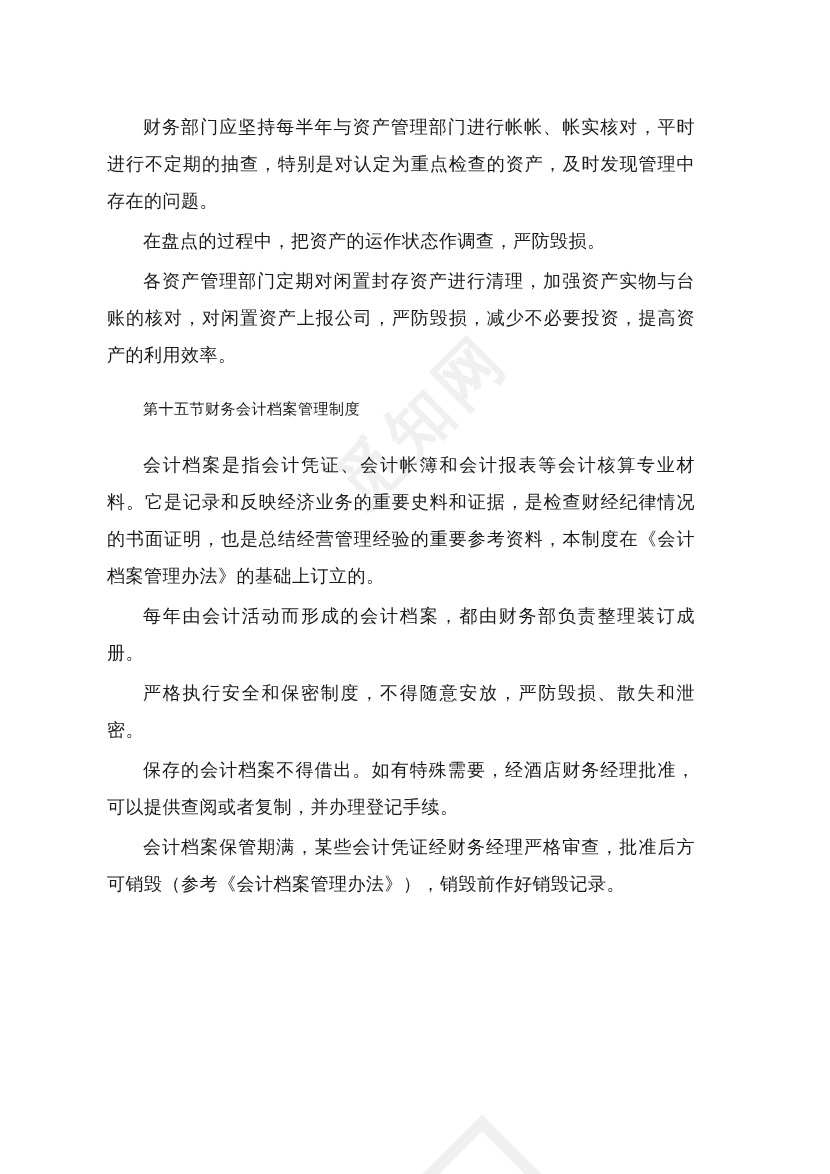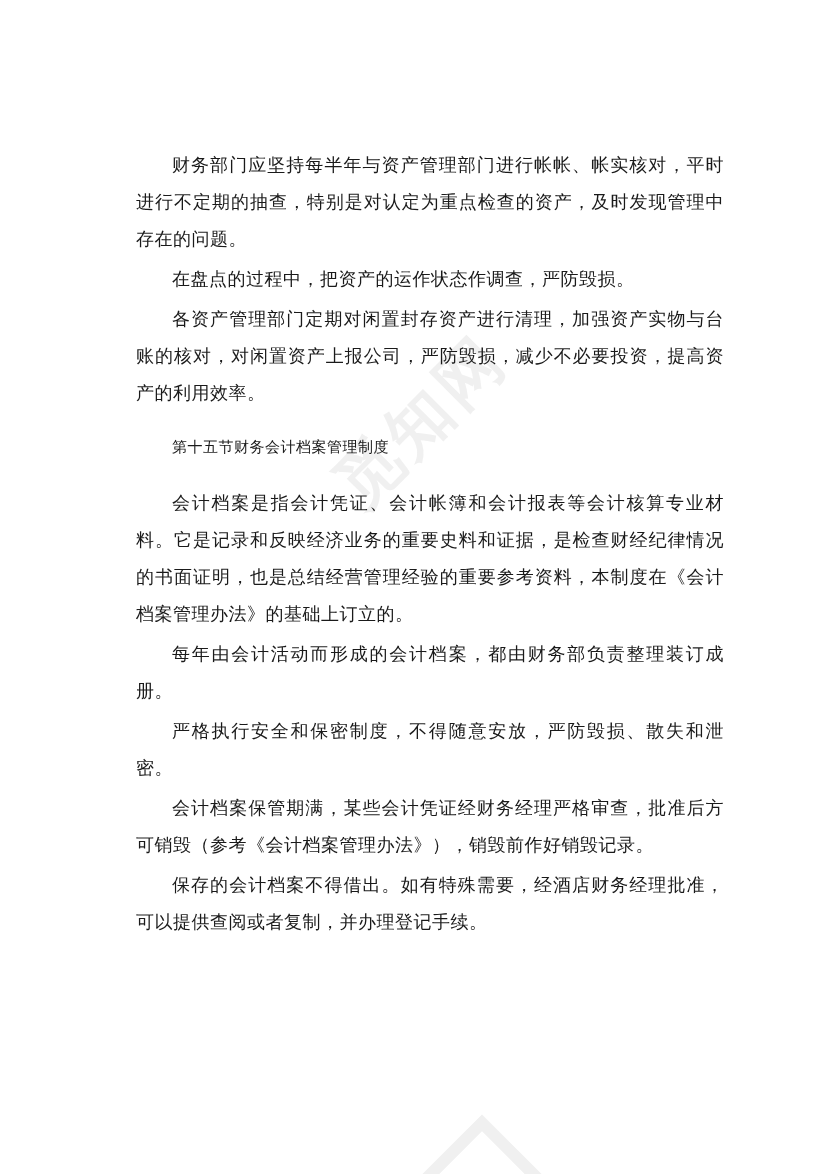--- a/index.html
+++ b/index.html
@@ -17,24 +17,23 @@
     }
     .page {
       position: absolute;
       left: 0; top: 0;
       width: 830px;
       height: 1174px;
       background: #ffffff;
     }
     .content {
       position: absolute;
-      left: 136px;
+      left: 107px;
       top: 108px;
       width: 588px;
-      margin-top: 38px;
     }
     .para {
       margin: 0 0 0 0;
       font-size: 18px;
       line-height: 37px;
       text-indent: 36px;
       text-align: justify;
       letter-spacing: 0.5px;
       padding-bottom: 3px;
     }
@@ -90,17 +89,17 @@
   </div>
 
   <div class="content">
     <p class="para">财务部门应坚持每半年与资产管理部门进行帐帐、帐实核对，平时进行不定期的抽查，特别是对认定为重点检查的资产，及时发现管理中存在的问题。</p>
     <p class="para">在盘点的过程中，把资产的运作状态作调查，严防毁损。</p>
     <p class="para">各资产管理部门定期对闲置封存资产进行清理，加强资产实物与台账的核对，对闲置资产上报公司，严防毁损，减少不必要投资，提高资产的利用效率。</p>
     <p class="heading">第十五节财务会计档案管理制度</p>
     <p class="para">会计档案是指会计凭证、会计帐簿和会计报表等会计核算专业材料。它是记录和反映经济业务的重要史料和证据，是检查财经纪律情况的书面证明，也是总结经营管理经验的重要参考资料，本制度在《会计档案管理办法》的基础上订立的。</p>
     <p class="para">每年由会计活动而形成的会计档案，都由财务部负责整理装订成册。</p>
     <p class="para">严格执行安全和保密制度，不得随意安放，严防毁损、散失和泄密。</p>
+    <p class="para">保存的会计档案不得借出。如有特殊需要，经酒店财务经理批准，可以提供查阅或者复制，并办理登记手续。</p>
     <p class="para">会计档案保管期满，某些会计凭证经财务经理严格审查，批准后方可销毁（参考《会计档案管理办法》），销毁前作好销毁记录。</p>
-    <p class="para">保存的会计档案不得借出。如有特殊需要，经酒店财务经理批准，可以提供查阅或者复制，并办理登记手续。</p>
   </div>
 
 </div>
 
 </body></html>

